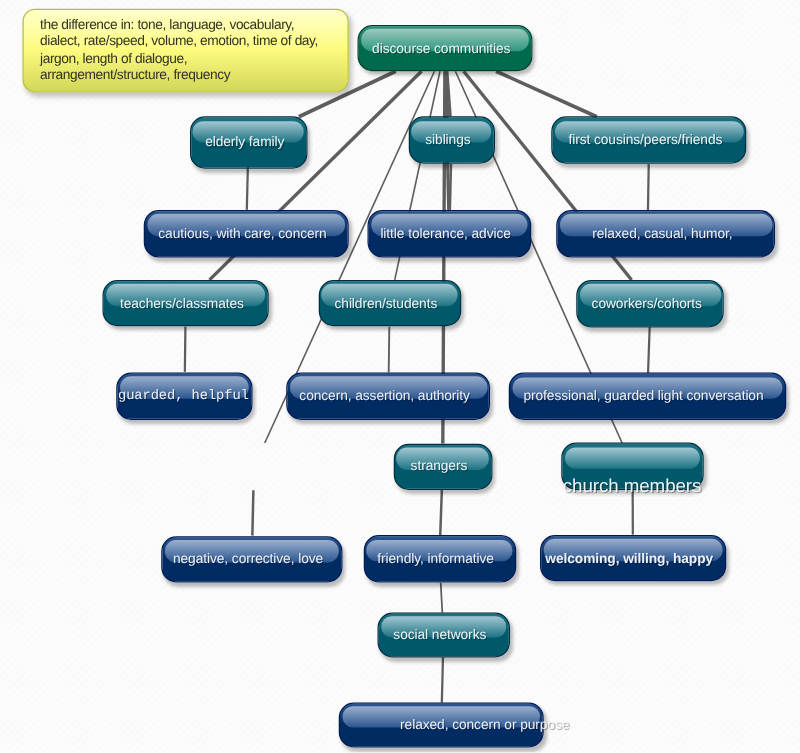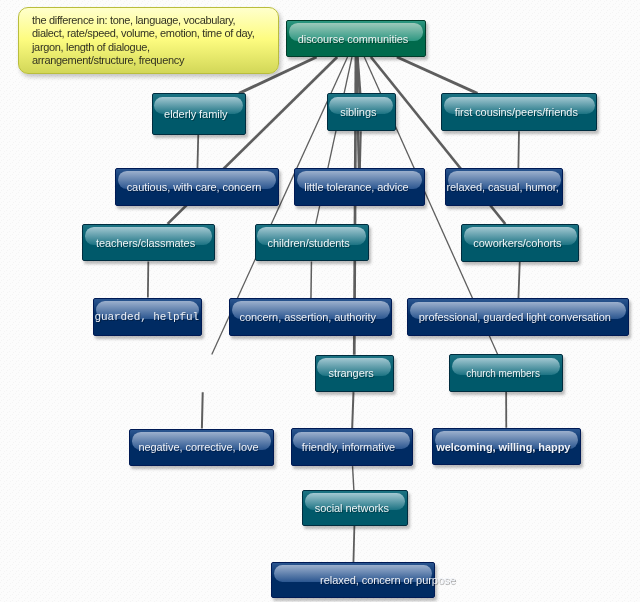--- a/index.html
+++ b/index.html
@@ -1,21 +1,21 @@
 <!DOCTYPE html>
 <html><head>
 <meta charset="utf-8">
 <title>Concept Map</title>
 <style>
   html,body{margin:0;padding:0;background:#ffffff;}
   body{width:640px;height:602px;overflow:hidden;font-family:"Liberation Sans",sans-serif;}
   #canvas{position:relative;width:640px;height:602px;overflow:hidden;background:#fafafa;}
   #bgtex{position:absolute;left:0;top:0;width:640px;height:602px;}
   #edges{position:absolute;left:0;top:0;width:640px;height:602px;}
-  .node{position:absolute;box-sizing:border-box;border-radius:2px;}
+  .node{position:absolute;box-sizing:border-box;border-radius:12px;}
   .node .lbl{position:absolute;left:0;right:6px;top:50%;transform:translateY(-50%);
              text-align:center;white-space:nowrap;letter-spacing:-0.06px;
              text-shadow:1px 1px 0 rgba(0,0,0,0.33);}
   #notes{position:absolute;}
 </style>
 </head>
 <body>
 
 <div id="canvas">
   <svg id="bgtex" viewBox="0 0 640 602">
@@ -79,21 +79,21 @@
       <div class="lbl" style="color: rgb(238, 245, 247); font-size: 11px;">first cousins/peers/friends</div>
     </div>
     <div class="node" style="left: 115px; top: 167.9px; width: 164px; height: 37.8px; border: 1.5px solid rgb(0, 26, 84); background: linear-gradient(rgb(43, 86, 144) 0%, rgb(0, 43, 99) 46%, rgb(0, 43, 99) 100%); box-shadow: rgba(0, 0, 0, 0.26) 2px 3px 3px;">
       <div style="position: absolute; left: 1.8px; right: 1.8px; top: 2.3px; height: 17.77px; border-radius: 8.88px; background: linear-gradient(rgb(156, 176, 205) 0%, rgb(43, 86, 144) 100%);"></div>
       <div class="lbl" style="color: rgb(238, 241, 247); font-size: 11px;">cautious, with care, concern</div>
     </div>
     <div class="node" style="left: 294.2px; top: 168.2px; width: 130.6px; height: 38px; border: 1.5px solid rgb(0, 26, 84); background: linear-gradient(rgb(43, 86, 144) 0%, rgb(0, 43, 99) 46%, rgb(0, 43, 99) 100%); box-shadow: rgba(0, 0, 0, 0.26) 2px 3px 3px;">
       <div style="position: absolute; left: 1.8px; right: 1.8px; top: 2.3px; height: 17.86px; border-radius: 8.93px; background: linear-gradient(rgb(156, 176, 205) 0%, rgb(43, 86, 144) 100%);"></div>
       <div class="lbl" style="color: rgb(238, 241, 247); font-size: 11px;">little tolerance, advice</div>
     </div>
-    <div class="node" style="left: 445.4px; top: 168px; width: 118px; height: 37.7px; border: 1.5px solid rgb(0, 26, 84); background: linear-gradient(rgb(43, 86, 144) 0%, rgb(0, 43, 99) 46%, rgb(0, 43, 99) 100%); box-shadow: rgba(0, 0, 0, 0.26) 2px 3px 3px;">
+    <div class="node" style="left: 445.4px; top: 168px; width: 175px; height: 37.7px; border: 1.5px solid rgb(0, 26, 84); background: linear-gradient(rgb(43, 86, 144) 0%, rgb(0, 43, 99) 46%, rgb(0, 43, 99) 100%); box-shadow: rgba(0, 0, 0, 0.26) 2px 3px 3px;">
       <div style="position: absolute; left: 1.8px; right: 1.8px; top: 2.3px; height: 17.72px; border-radius: 8.86px; background: linear-gradient(rgb(156, 176, 205) 0%, rgb(43, 86, 144) 100%);"></div>
       <div class="lbl" style="color: rgb(238, 241, 247); font-size: 11px;">relaxed, casual, humor,</div>
     </div>
     <div class="node" style="left: 82.3px; top: 223.9px; width: 132.5px; height: 37.5px; border: 1.5px solid rgb(0, 45, 63); background: linear-gradient(rgb(28, 115, 131) 0%, rgb(0, 89, 106) 46%, rgb(0, 89, 106) 100%); box-shadow: rgba(0, 0, 0, 0.26) 2px 3px 3px;">
       <div style="position: absolute; left: 1.8px; right: 1.8px; top: 2.3px; height: 17.63px; border-radius: 8.81px; background: linear-gradient(rgb(163, 200, 210) 0%, rgb(28, 115, 131) 100%);"></div>
       <div class="lbl" style="color: rgb(238, 245, 247); font-size: 11px;">teachers/classmates</div>
     </div>
     <div class="node" style="left: 254.5px; top: 223.9px; width: 114.4px; height: 37.5px; border: 1.5px solid rgb(0, 45, 63); background: linear-gradient(rgb(28, 115, 131) 0%, rgb(0, 89, 106) 46%, rgb(0, 89, 106) 100%); box-shadow: rgba(0, 0, 0, 0.26) 2px 3px 3px;">
       <div style="position: absolute; left: 1.8px; right: 1.8px; top: 2.3px; height: 17.63px; border-radius: 8.81px; background: linear-gradient(rgb(163, 200, 210) 0%, rgb(28, 115, 131) 100%);"></div>
       <div class="lbl" style="color: rgb(238, 245, 247); font-size: 11px;">children/students</div>
@@ -113,21 +113,21 @@
     <div class="node" style="left: 406.9px; top: 298.4px; width: 221.8px; height: 37.3px; border: 1.5px solid rgb(0, 26, 84); background: linear-gradient(rgb(43, 86, 144) 0%, rgb(0, 43, 99) 46%, rgb(0, 43, 99) 100%); box-shadow: rgba(0, 0, 0, 0.26) 2px 3px 3px;">
       <div style="position: absolute; left: 1.8px; right: 1.8px; top: 2.3px; height: 17.53px; border-radius: 8.77px; background: linear-gradient(rgb(156, 176, 205) 0%, rgb(43, 86, 144) 100%);"></div>
       <div class="lbl" style="color: rgb(238, 241, 247); font-size: 11px;">professional, guarded light conversation</div>
     </div>
     <div class="node" style="left: 314.6px; top: 354.8px; width: 79.1px; height: 37.3px; border: 1.5px solid rgb(0, 45, 63); background: linear-gradient(rgb(28, 115, 131) 0%, rgb(0, 89, 106) 46%, rgb(0, 89, 106) 100%); box-shadow: rgba(0, 0, 0, 0.26) 2px 3px 3px;">
       <div style="position: absolute; left: 1.8px; right: 1.8px; top: 2.3px; height: 17.53px; border-radius: 8.77px; background: linear-gradient(rgb(163, 200, 210) 0%, rgb(28, 115, 131) 100%);"></div>
       <div class="lbl" style="color: rgb(238, 245, 247); font-size: 11px;">strangers</div>
     </div>
     <div class="node" style="left: 449.2px; top: 354.4px; width: 113.7px; height: 37.2px; border: 1.5px solid rgb(0, 45, 63); background: linear-gradient(rgb(28, 115, 131) 0%, rgb(0, 89, 106) 46%, rgb(0, 89, 106) 100%); box-shadow: rgba(0, 0, 0, 0.26) 2px 3px 3px;">
       <div style="position: absolute; left: 1.8px; right: 1.8px; top: 2.3px; height: 17.48px; border-radius: 8.74px; background: linear-gradient(rgb(163, 200, 210) 0%, rgb(28, 115, 131) 100%);"></div>
-      <div class="lbl" style="color: rgb(238, 245, 247); font-size: 10px;">church members</div>
+      <div class="lbl" style="color: rgb(238, 245, 247); font-size: 15px; margin-top: 16px;">church members</div>
     </div>
     <div class="node" style="left: 128.8px; top: 428.5px; width: 145.3px; height: 37.7px; border: 1.5px solid rgb(0, 26, 84); background: linear-gradient(rgb(43, 86, 144) 0%, rgb(0, 43, 99) 46%, rgb(0, 43, 99) 100%); box-shadow: rgba(0, 0, 0, 0.26) 2px 3px 3px;">
       <div style="position: absolute; left: 1.8px; right: 1.8px; top: 2.3px; height: 17.72px; border-radius: 8.86px; background: linear-gradient(rgb(156, 176, 205) 0%, rgb(43, 86, 144) 100%);"></div>
       <div class="lbl" style="color: rgb(238, 241, 247); font-size: 11px;">negative, corrective, love</div>
     </div>
     <div class="node" style="left: 290.5px; top: 428.3px; width: 122px; height: 37.8px; border: 1.5px solid rgb(0, 26, 84); background: linear-gradient(rgb(43, 86, 144) 0%, rgb(0, 43, 99) 46%, rgb(0, 43, 99) 100%); box-shadow: rgba(0, 0, 0, 0.26) 2px 3px 3px;">
       <div style="position: absolute; left: 1.8px; right: 1.8px; top: 2.3px; height: 17.77px; border-radius: 8.88px; background: linear-gradient(rgb(156, 176, 205) 0%, rgb(43, 86, 144) 100%);"></div>
       <div class="lbl" style="color: rgb(238, 241, 247); font-size: 11px;">friendly, informative</div>
     </div>
     <div class="node" style="left: 431.8px; top: 427.7px; width: 149.1px; height: 37.8px; border: 1.5px solid rgb(0, 26, 84); background: linear-gradient(rgb(43, 86, 144) 0%, rgb(0, 43, 99) 46%, rgb(0, 43, 99) 100%); box-shadow: rgba(0, 0, 0, 0.26) 2px 3px 3px;">

